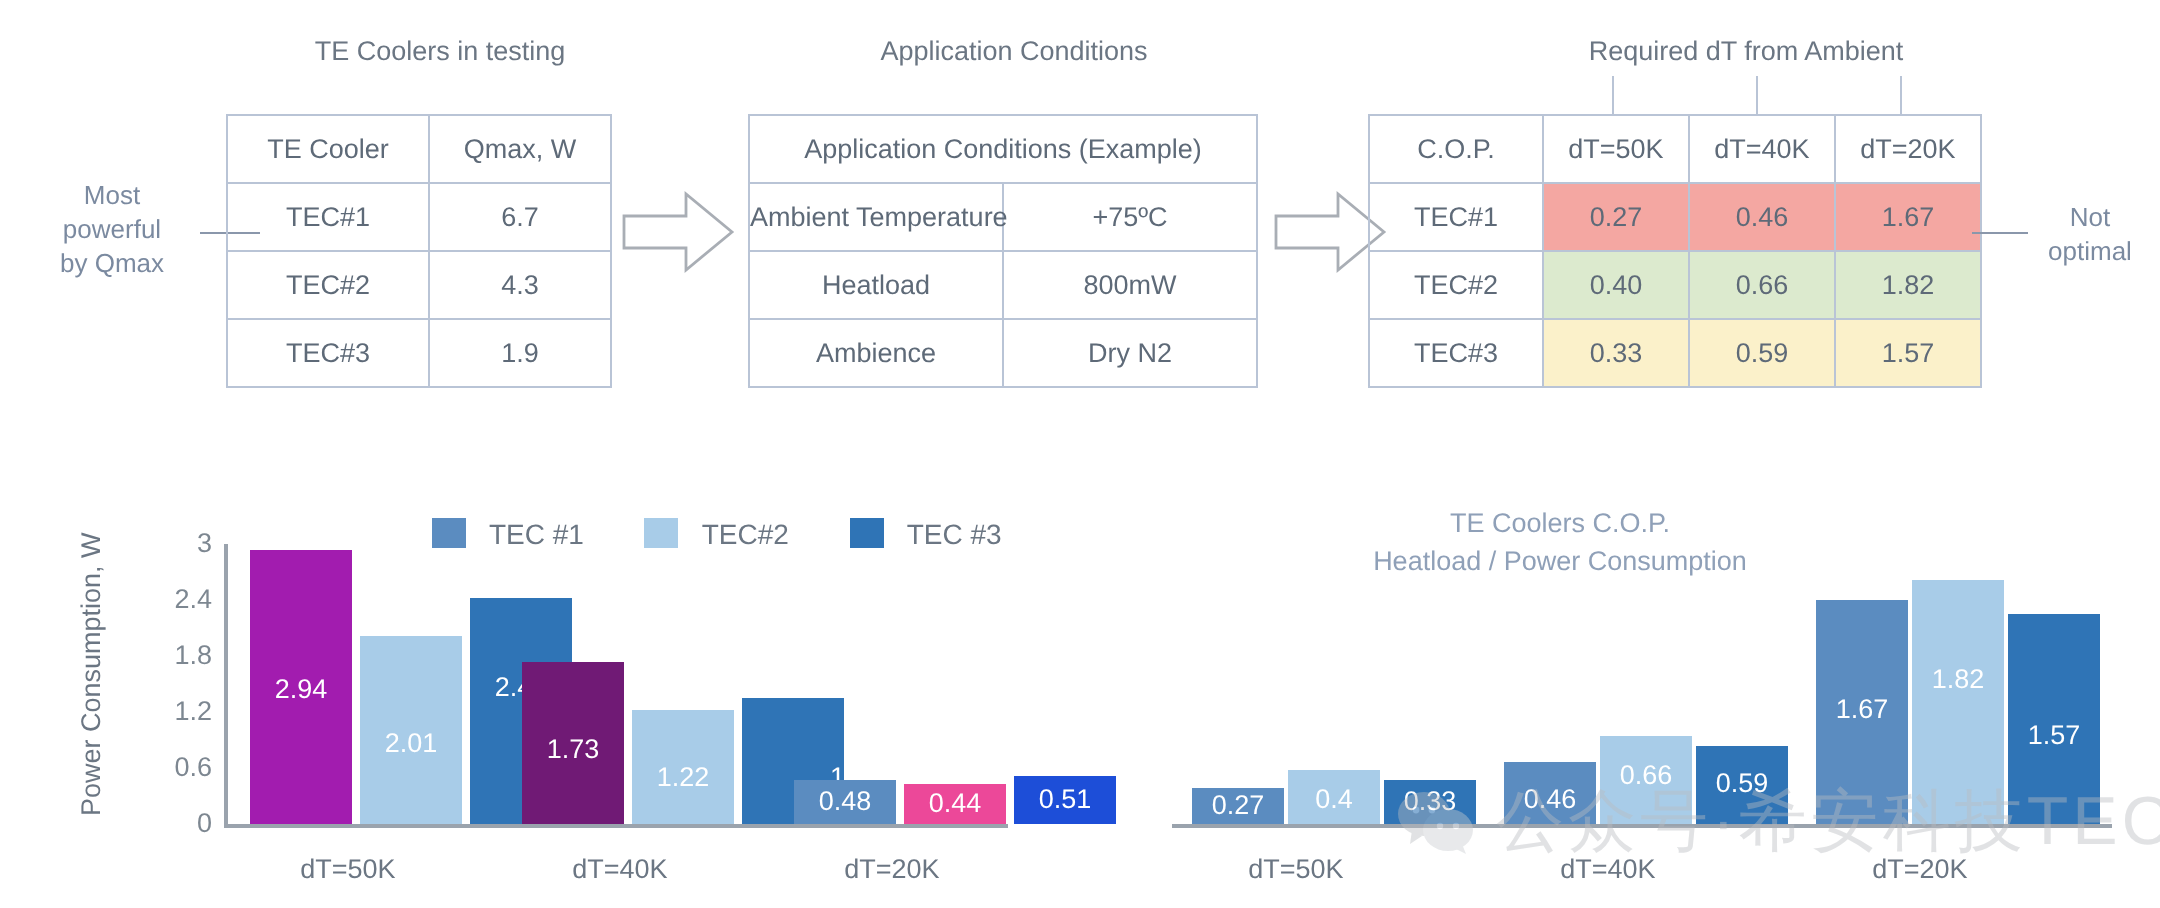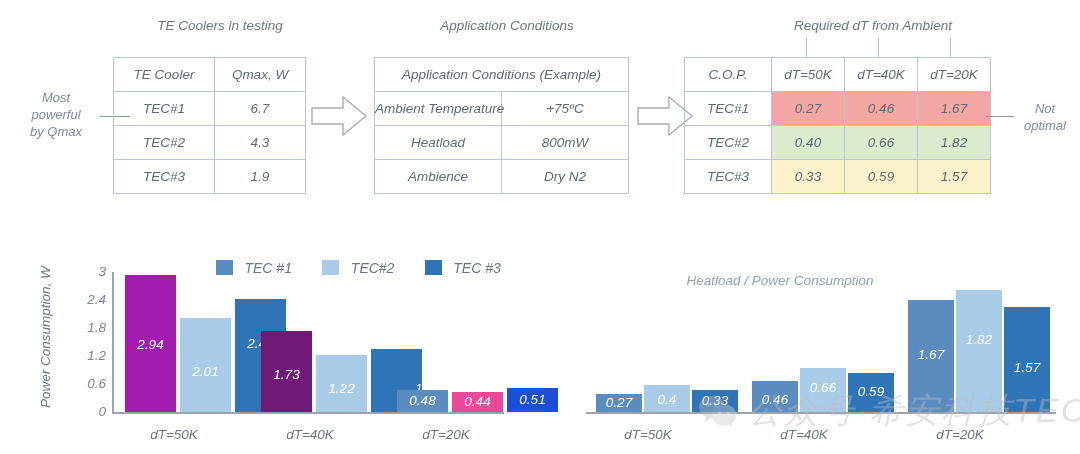--- a/index.html
+++ b/index.html
@@ -1,21 +1,21 @@
 <!DOCTYPE html>
 <html><head>
 <meta charset="utf-8">
 <style>
   html,body{margin:0;padding:0;}
   body{
     width:1080px;height:454px;background:#ffffff;
     font-family:"Liberation Sans","DejaVu Sans",sans-serif;
     color:#5e6a78;overflow:hidden;position:relative;
   }
-  .stage{position:relative;width:1080px;height:454px;font-style:italic;}
+  .stage{position:relative;width:1080px;height:454px;}
   .abs{position:absolute;}
 
   
   .tbl{border-collapse:collapse;table-layout:fixed;}
   .tbl td{
     border:1px solid #b9c4d6;
     text-align:center;
     font-size:13.5px;
     color:#5e6a78;
     padding:0;
@@ -225,20 +225,21 @@
     </div>
     <div class="bar" style="left:394px;width:51px;height:23.8px;background:#1d4ed8;">
       <div class="barval" style="top:4px;">0.51</div>
     </div>
   </div>
 
   <div class="abs xcat" style="left:122px;top:427px;width:104px;">dT=50K</div>
   <div class="abs xcat" style="left:258px;top:427px;width:104px;">dT=40K</div>
   <div class="abs xcat" style="left:394px;top:427px;width:104px;">dT=20K</div>
 
+  <div class="abs chart-title" style="left:630px;top:252px;width:300px;">TE Coolers C.O.P.</div>
   <div class="abs chart-title" style="left:630px;top:271px;width:300px;">Heatload / Power Consumption</div>
 
   <div class="abs axis-line" style="left:586px;top:412px;width:470px;height:1.5px;"></div>
 
   <div class="abs" style="left:586px;top:290px;width:470px;height:122px;">
 
     <div class="bar" style="left:10px;width:46px;height:18.1px;background:#5b8cc0;">
       <div class="barval" style="top:1px;">0.27</div>
     </div>
     <div class="bar" style="left:58px;width:46px;height:26.8px;background:#a8cce8;">

